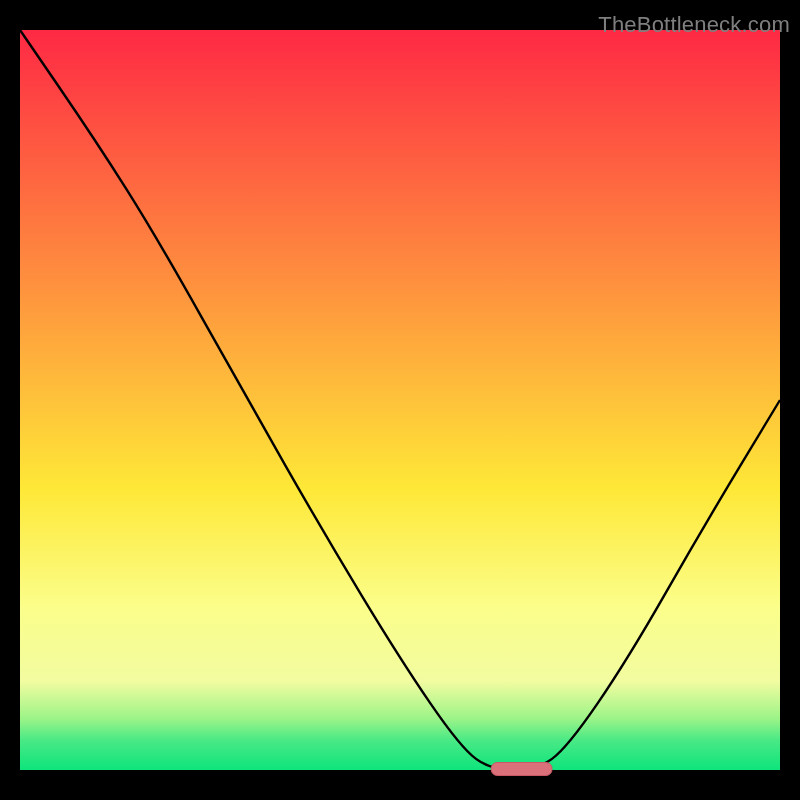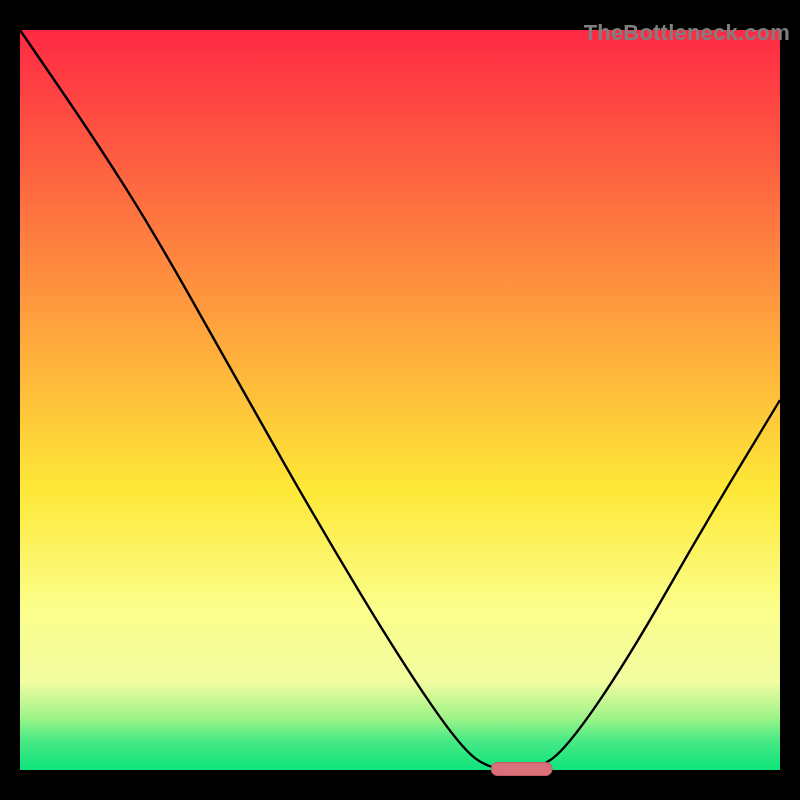--- a/index.html
+++ b/index.html
@@ -1,17 +1,17 @@
 <!DOCTYPE html>
 <html><head>
 <meta charset="utf-8">
 <style>
 html,body{margin:0;padding:0;width:800px;height:800px;background:#000;overflow:hidden;font-family:Arial,Helvetica,sans-serif}
 #stage{position:relative;width:800px;height:800px}
-#watermark{position:absolute;top:20px;right:10px;color:#7f7f7f;font-size:22px;font-weight:700;letter-spacing:.2px}
+#watermark{position:absolute;top:12px;right:10px;color:#7f7f7f;font-size:22px;font-weight:400;letter-spacing:.2px}
 svg{display:block}
 </style>
 </head>
 <body>
 
 <div id="stage">
   <div id="watermark">TheBottleneck.com</div>
   <svg id="plot" width="800" height="800">
     <defs>
       <linearGradient id="bg-grad" x1="0" y1="0" x2="0" y2="1">

